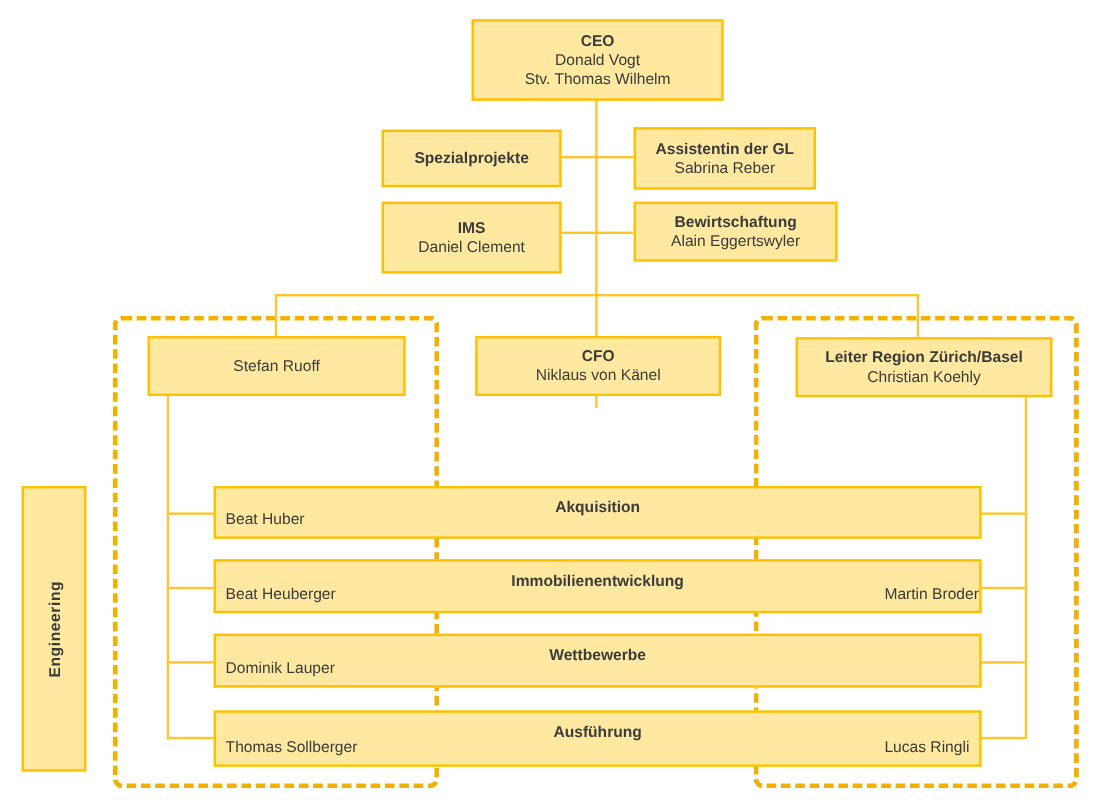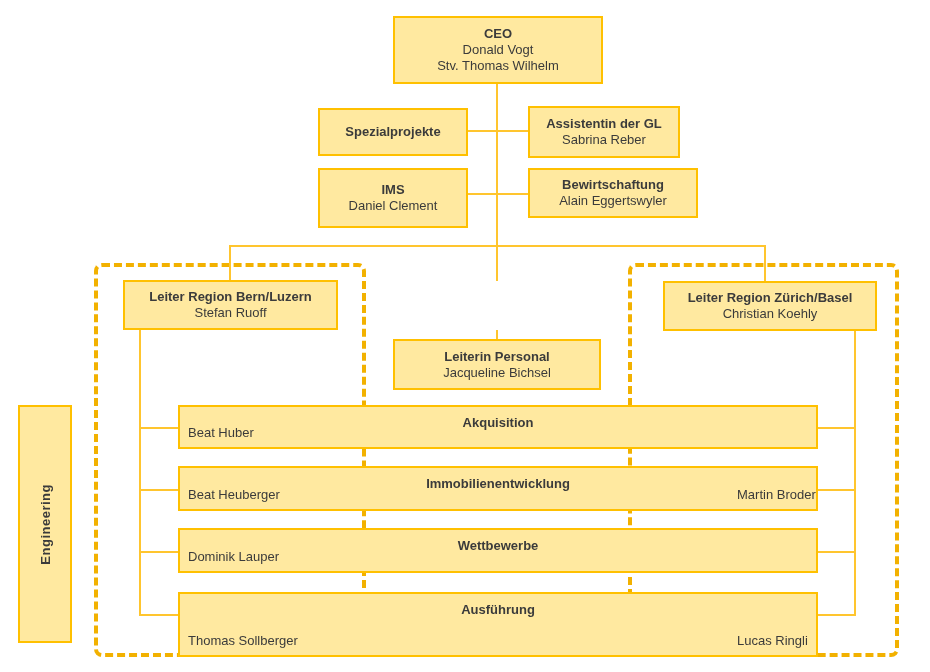--- a/index.html
+++ b/index.html
@@ -83,49 +83,48 @@
   <div class="box" style="left:318px;top:168px;width:150px;height:60px;">
     <div class="t">IMS</div>
     <div>Daniel Clement</div>
   </div>
   <div class="box" style="left:528px;top:168px;width:170px;height:50px;">
     <div class="t">Bewirtschaftung</div>
     <div>Alain Eggertswyler</div>
   </div>
 
   <div class="box" style="left:123px;top:280px;width:215px;height:50px;">
-    <div class="t">Leiter Region Bern/Luzern</div>
     <div>Stefan Ruoff</div>
+  </div>
+  <div class="box" style="left:396px;top:280px;width:205px;height:50px;">
+    <div class="t">CFO</div>
+    <div>Niklaus von Känel</div>
   </div>
   <div class="box" style="left:663px;top:281px;width:214px;height:50px;">
     <div class="t">Leiter Region Zürich/Basel</div>
     <div>Christian Koehly</div>
   </div>
 
-  <div class="box" style="left:393px;top:339px;width:208px;height:51px;">
-    <div class="t">Leiterin Personal</div>
-    <div>Jacqueline Bichsel</div>
-  </div>
 
   <div class="box wide" style="left:178px;top:405px;width:640px;height:44px;">
     <div class="t">Akquisition</div>
     <div class="nm-left">Beat Huber</div>
     <div class="nm-right"></div>
   </div>
   <div class="box wide" style="left:178px;top:466px;width:640px;height:45px;">
     <div class="t">Immobilienentwicklung</div>
     <div class="nm-left">Beat Heuberger</div>
     <div class="nm-right">Martin Broder</div>
   </div>
   <div class="box wide" style="left:178px;top:528px;width:640px;height:45px;">
     <div class="t">Wettbewerbe</div>
     <div class="nm-left">Dominik Lauper</div>
     <div class="nm-right"></div>
   </div>
-  <div class="box wide" style="left:178px;top:592px;width:640px;height:65px;">
+  <div class="box wide" style="left:178px;top:592px;width:640px;height:47px;">
     <div class="t">Ausführung</div>
     <div class="nm-left">Thomas Sollberger</div>
     <div class="nm-right">Lucas Ringli</div>
   </div>
 
   <div class="vertbox" style="left:18px;top:405px;width:54px;height:238px;">
     <div class="vt">Engineering</div>
   </div>
 
 </div>

